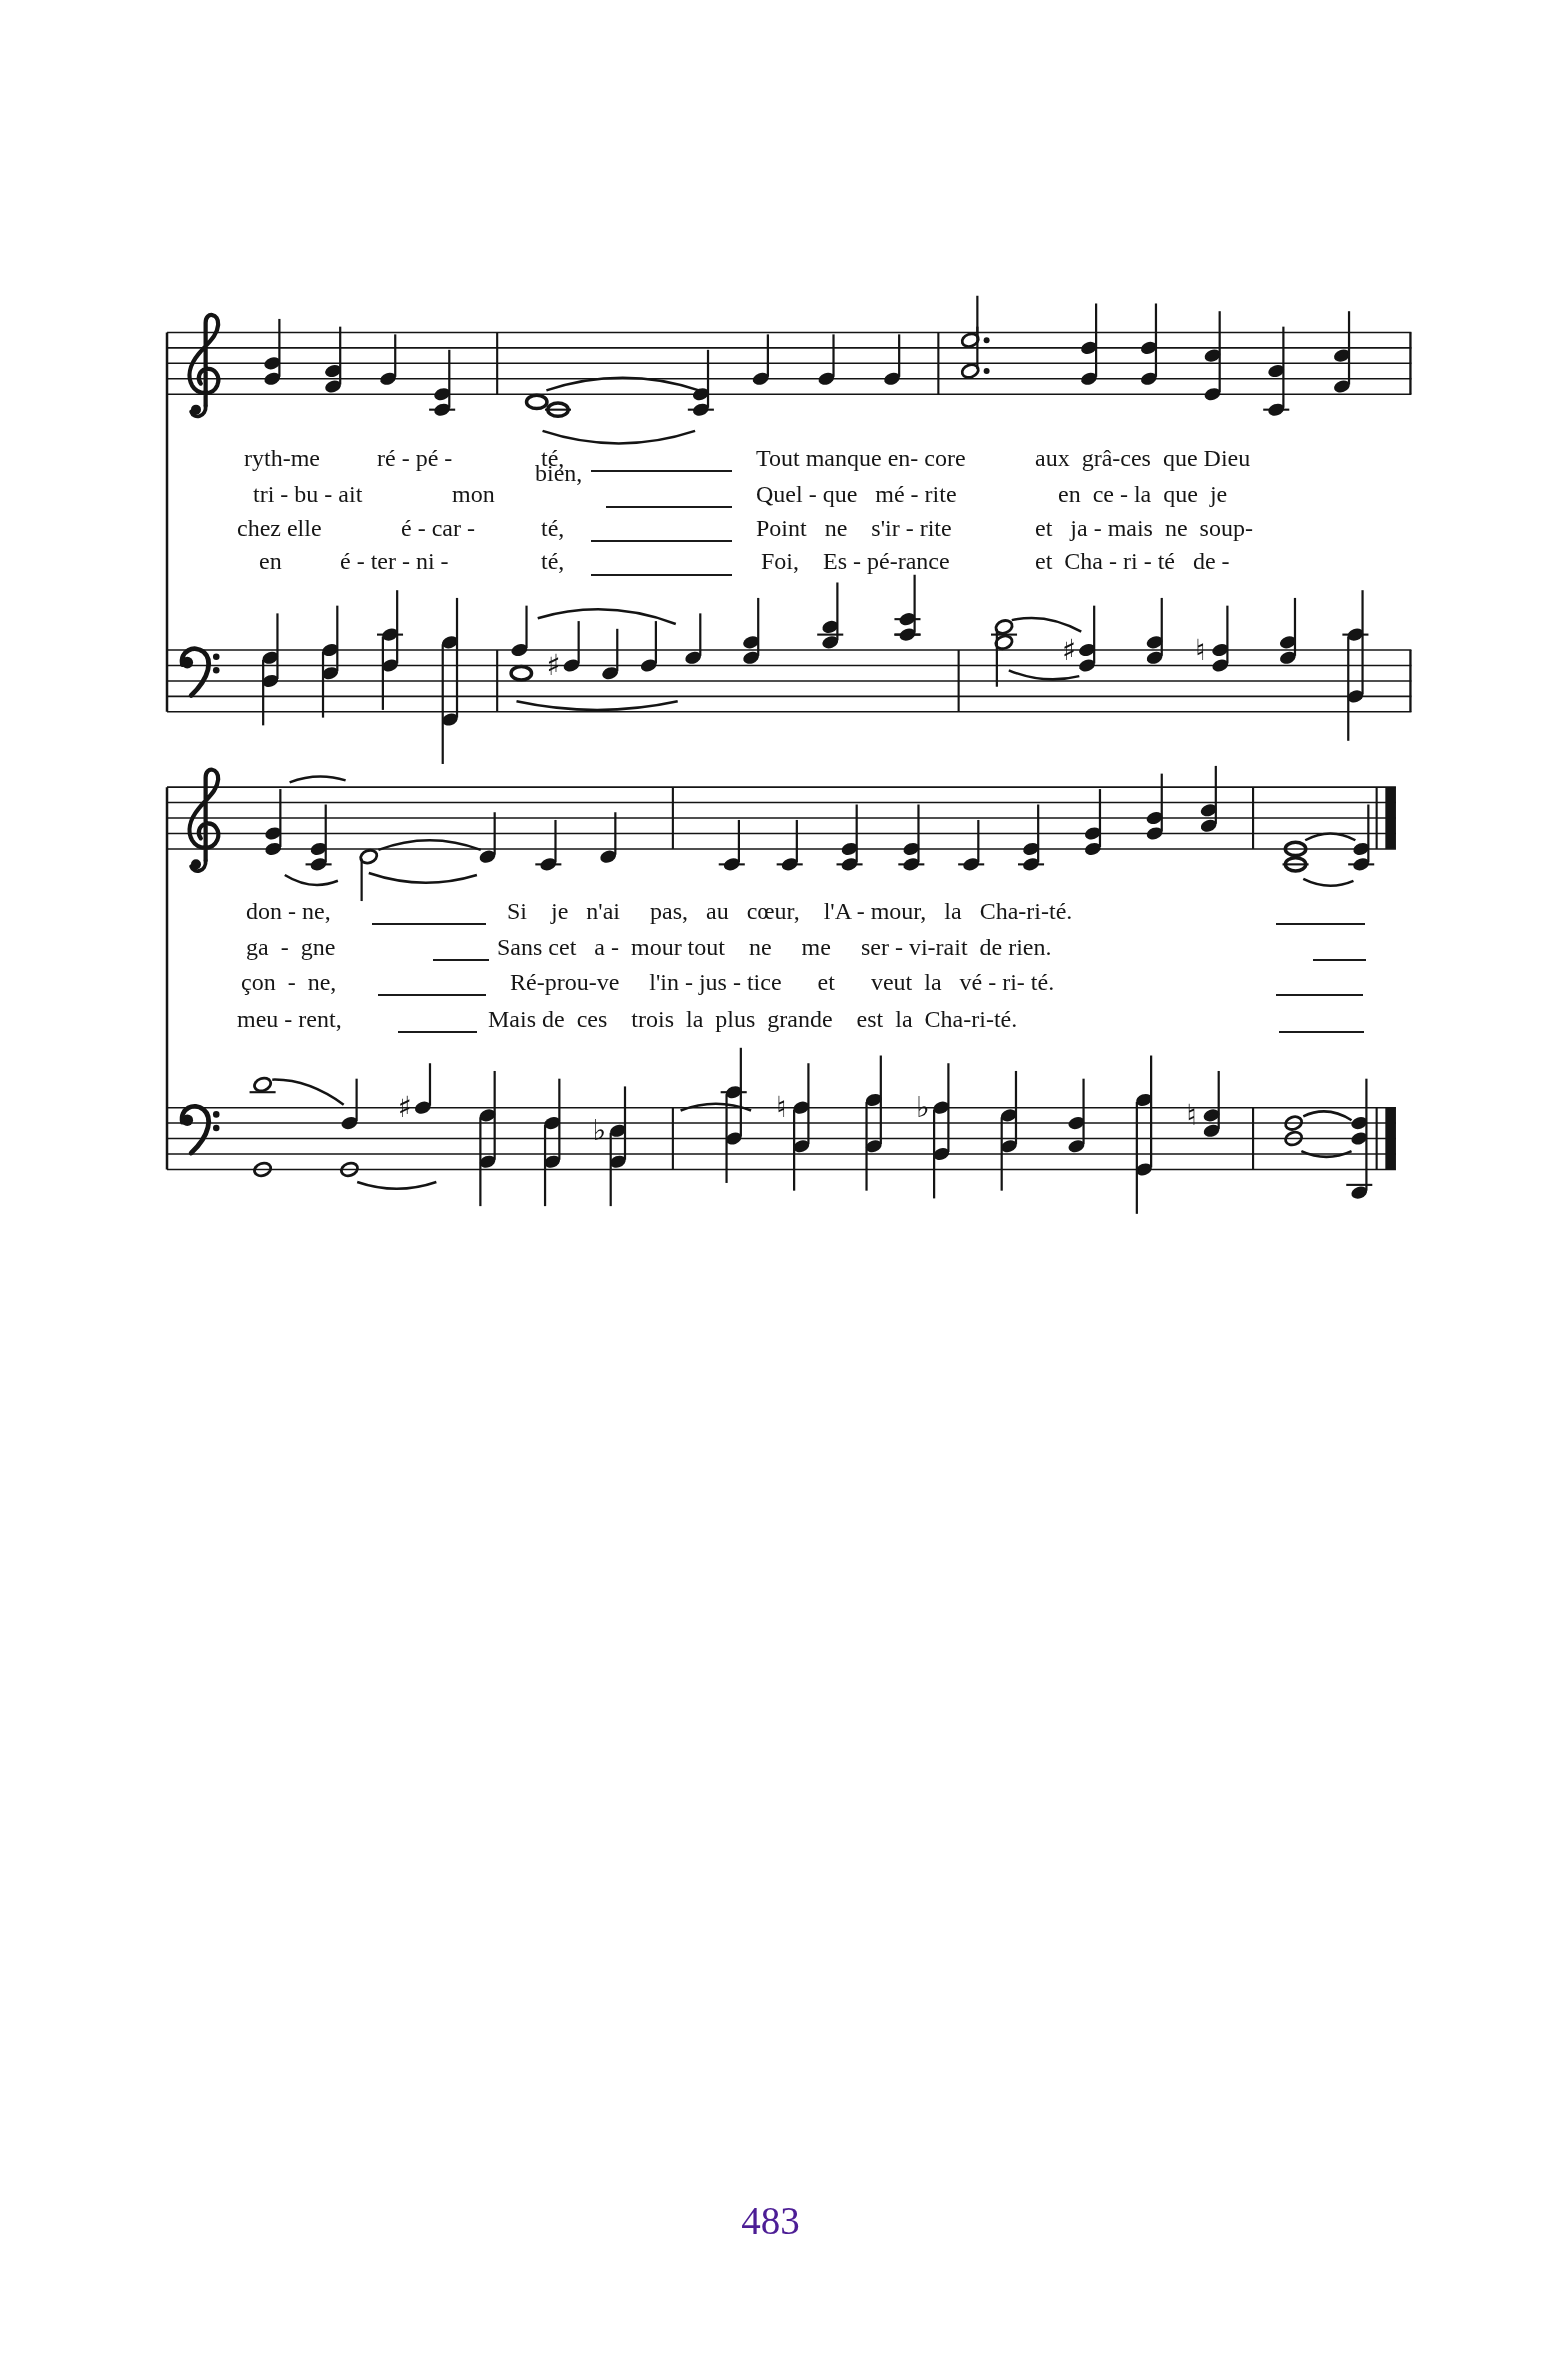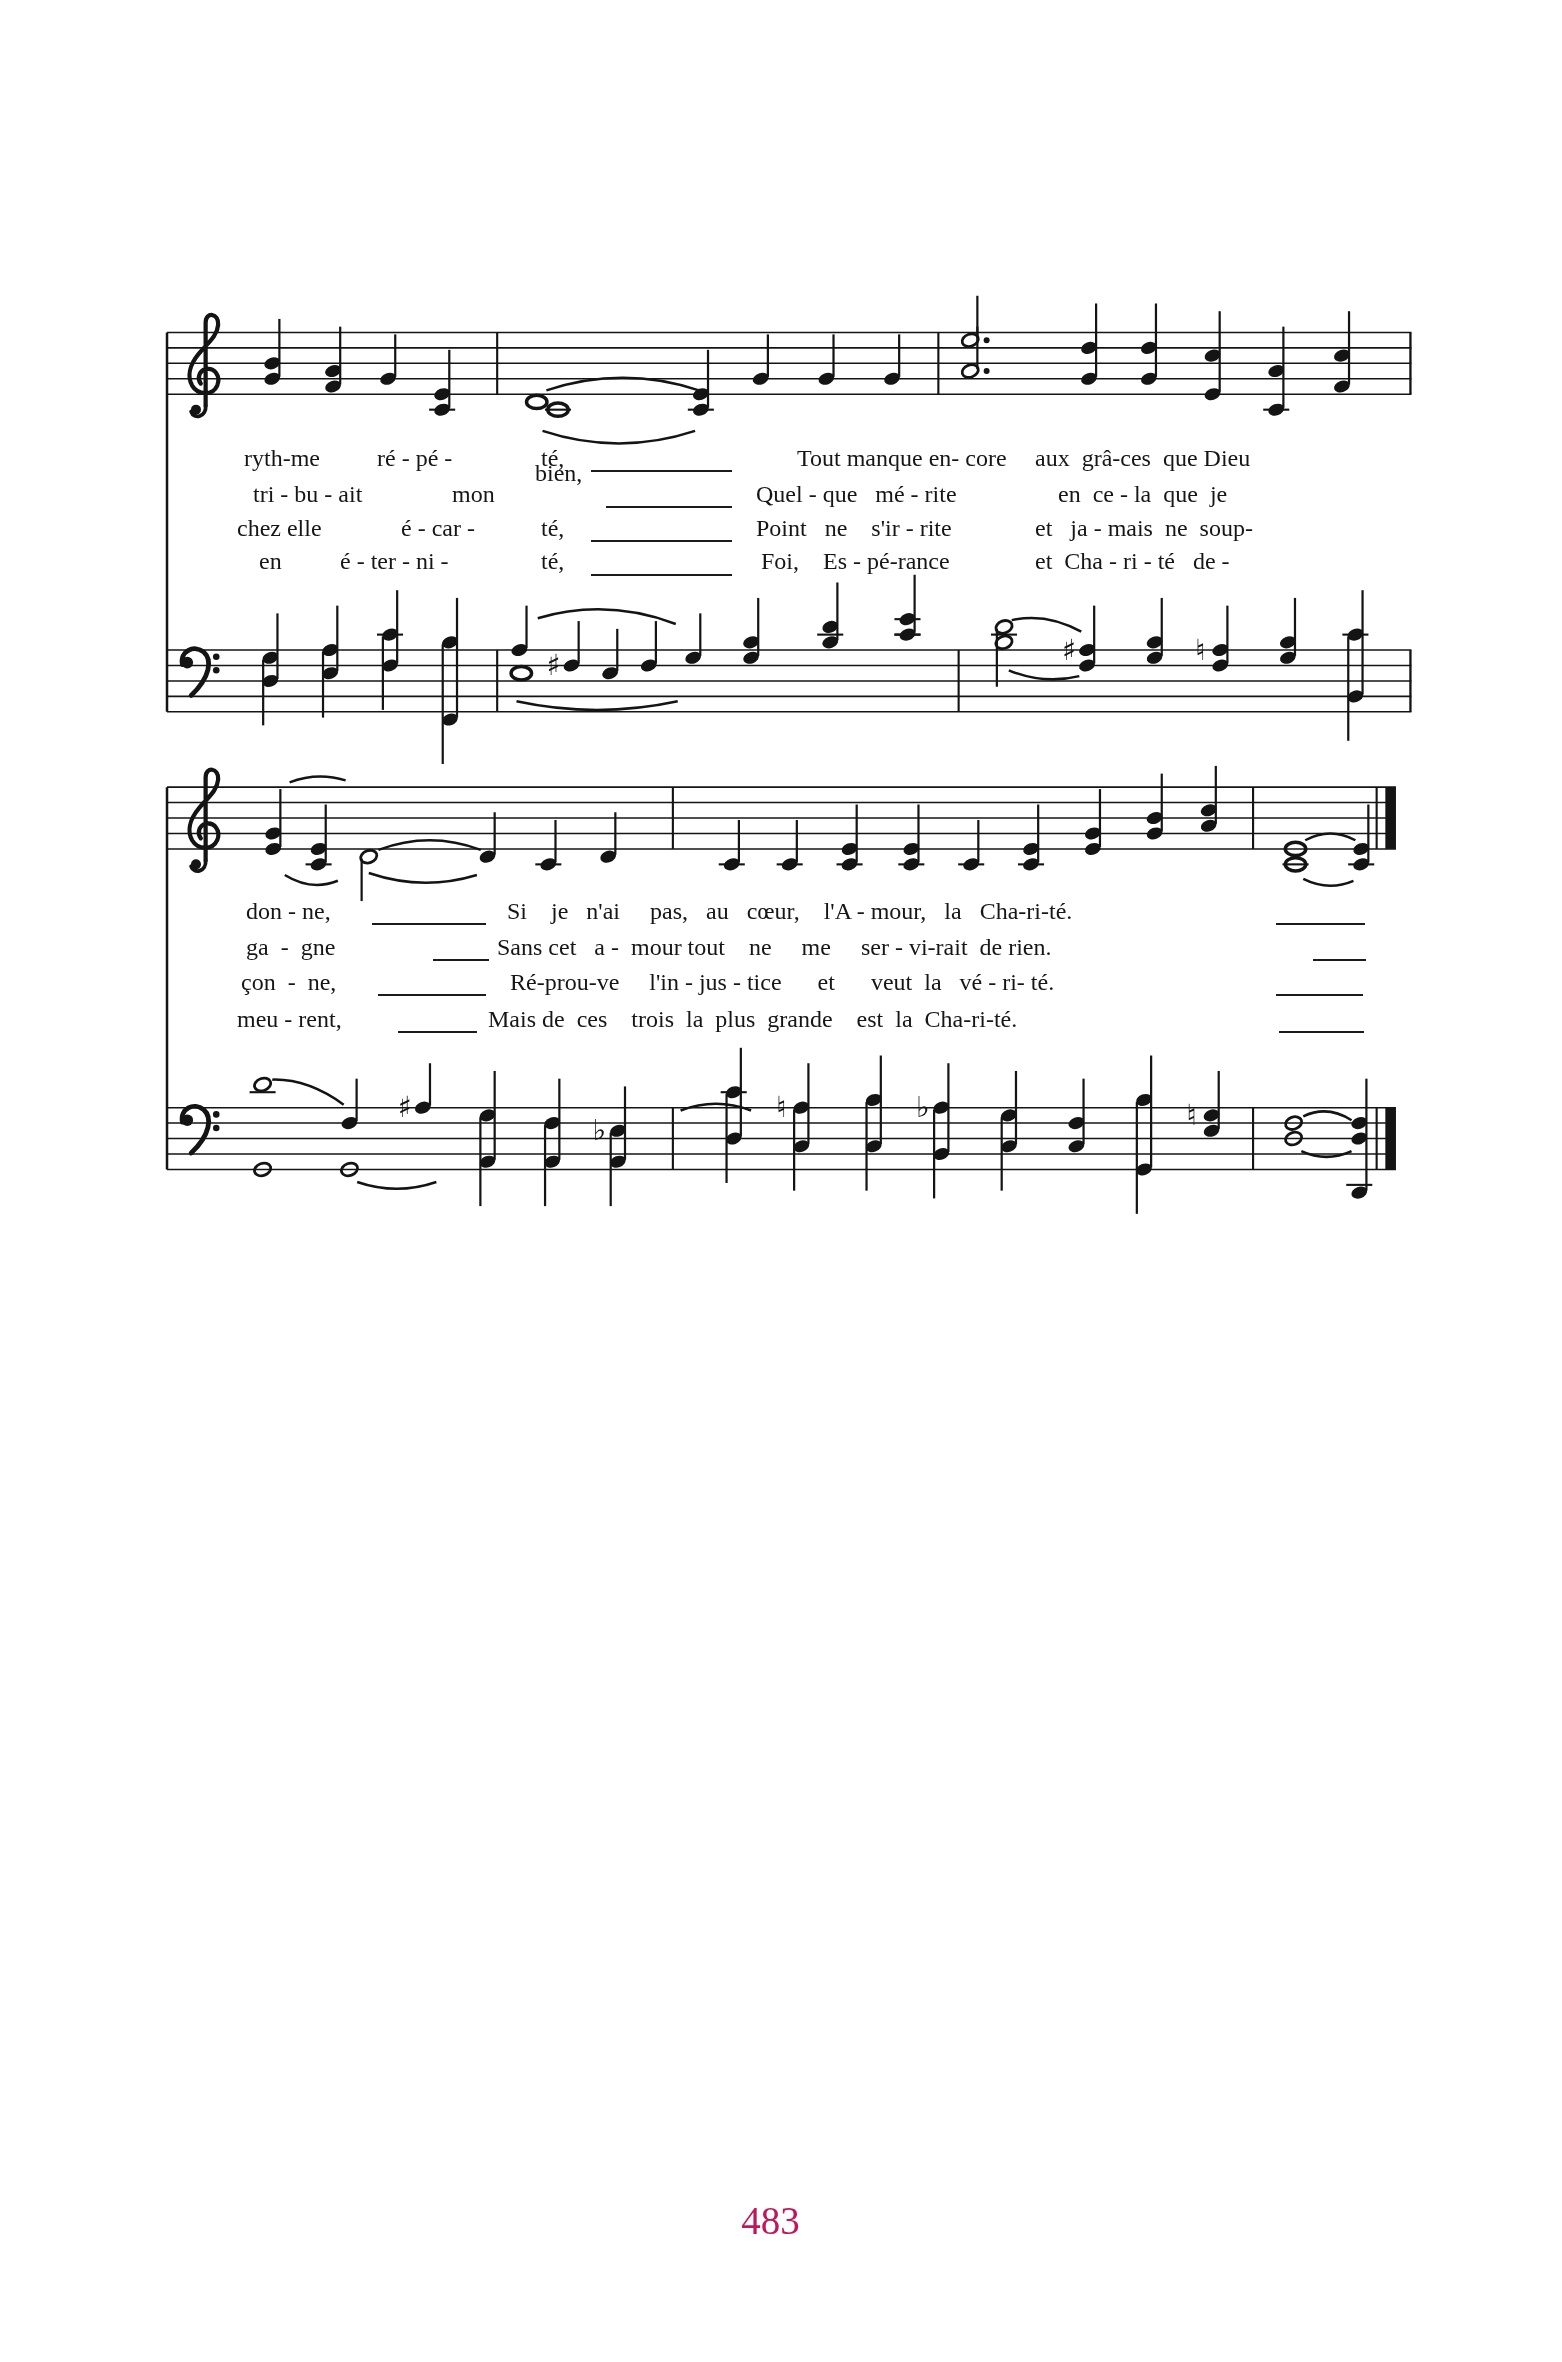--- a/index.html
+++ b/index.html
@@ -23,21 +23,21 @@
     position:absolute;
     height:0;
     border-bottom:2.1px solid #1b1b1b;
   }
   .pagenum{
     position:absolute;
     left:703px;top:2201px;width:135px;
     text-align:center;
     font-family:"Liberation Serif","DejaVu Serif",serif;
     font-size:39px;
-    color:#be185d;
+    color:#4c1d95;
     line-height:1;
   }
 </style>
 </head>
 <body>
 
 <div class="page">
   <svg id="notation" width="1562" height="2363" viewBox="0 0 1618 2447" aria-hidden="true">
       <g>
         <line x1="173" y1="344" x2="173" y2="737" stroke="#141414" stroke-width="2.6" stroke-linecap="butt"></line>
@@ -360,21 +360,21 @@
           <path d="M705,1150 Q741.5,1136 778,1150" fill="none" stroke="#141414" stroke-width="2.6"></path>
           <path d="M1350,1156 Q1375,1144 1400,1160" fill="none" stroke="#141414" stroke-width="2.6"></path>
           <path d="M1348,1192 Q1374,1204 1400,1192" fill="none" stroke="#141414" stroke-width="2.6"></path>
         </g>
       </g>
     </svg>
   <div id="lyrics">
       <span class="syll" style="left: 244px; top: 446px;">ryth-me</span>
       <span class="syll" style="left: 377px; top: 446px;">ré - pé -</span>
       <span class="syll" style="left: 541px; top: 446px;">té,</span>
-      <span class="syll" style="left: 756px; top: 446px; margin-left: 41px;">Tout manque en- core</span>
+      <span class="syll" style="left: 756px; top: 446px;">Tout manque en- core</span>
       <span class="syll" style="left: 1035px; top: 446px;">aux  grâ-ces  que Dieu</span>
       <div class="ext" style="left: 591px; top: 470px; width: 141px;"></div>
       <span class="syll" style="left: 253px; top: 482px;">tri - bu - ait</span>
       <span class="syll" style="left: 452px; top: 482px;">mon</span>
       <span class="syll" style="left: 535px; top: 461px;">bien,</span>
       <span class="syll" style="left: 756px; top: 482px;">Quel - que   mé - rite</span>
       <span class="syll" style="left: 1058px; top: 482px;">en  ce - la  que  je</span>
       <div class="ext" style="left: 606px; top: 506px; width: 126px;"></div>
       <span class="syll" style="left: 237px; top: 516px;">chez elle</span>
       <span class="syll" style="left: 401px; top: 516px;">é - car -</span>

